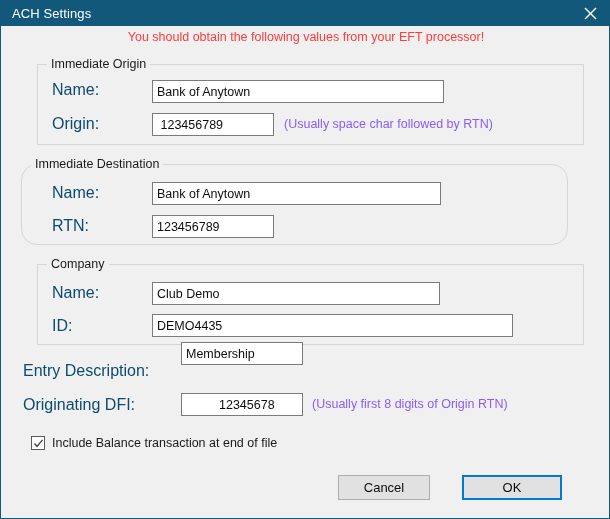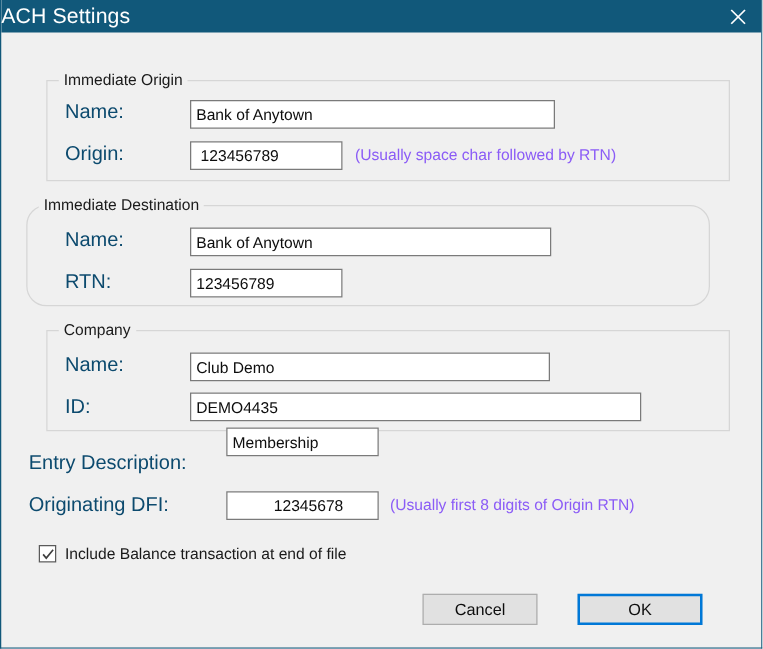--- a/index.html
+++ b/index.html
@@ -30,21 +30,22 @@
     top: 0;
     width: 610px;
     height: 26px;
     background: #11587a;
     color: #ffffff;
     display: flex;
     align-items: center;
     justify-content: space-between;
   }
   .titlebar-title {
-    font-size: 17px;
+    font-size: 13px;
+    padding-left: 11px;
     letter-spacing: 0.1px;
     white-space: nowrap;
     user-select: none;
   }
   .titlebar-close {
     width: 42px;
     height: 26px;
     display: flex;
     align-items: center;
     justify-content: center;
@@ -172,20 +173,21 @@
     <div class="titlebar-close">
       <span>
         <svg width="13" height="13" viewBox="0 0 13 13">
           <line x1="1" y1="1" x2="12" y2="12" stroke="#ffffff" stroke-width="1.4"></line>
           <line x1="12" y1="1" x2="1" y2="12" stroke="#ffffff" stroke-width="1.4"></line>
         </svg>
       </span>
     </div>
   </div>
 
+  <div class="warning">You should obtain the following values from your EFT processor!</div>
 
   <div class="groupbox" style="left:36px; top:64px; width:547px; height:81px;">
     <div class="groupbox-title">Immediate Origin</div>
   </div>
   <div class="lbl" style="left:51px; top:82px;">Name:</div>
   <input class="field" style="left: 151px; top: 80px; width: 292px;" value="Bank of Anytown">
   <div class="lbl" style="left:51px; top:116px;">Origin:</div>
   <input class="field" style="left: 151px; top: 113px; width: 122px;" value=" 123456789">
   <div class="hint" style="left:283px; top:116px;">(Usually space char followed by RTN)</div>
 

